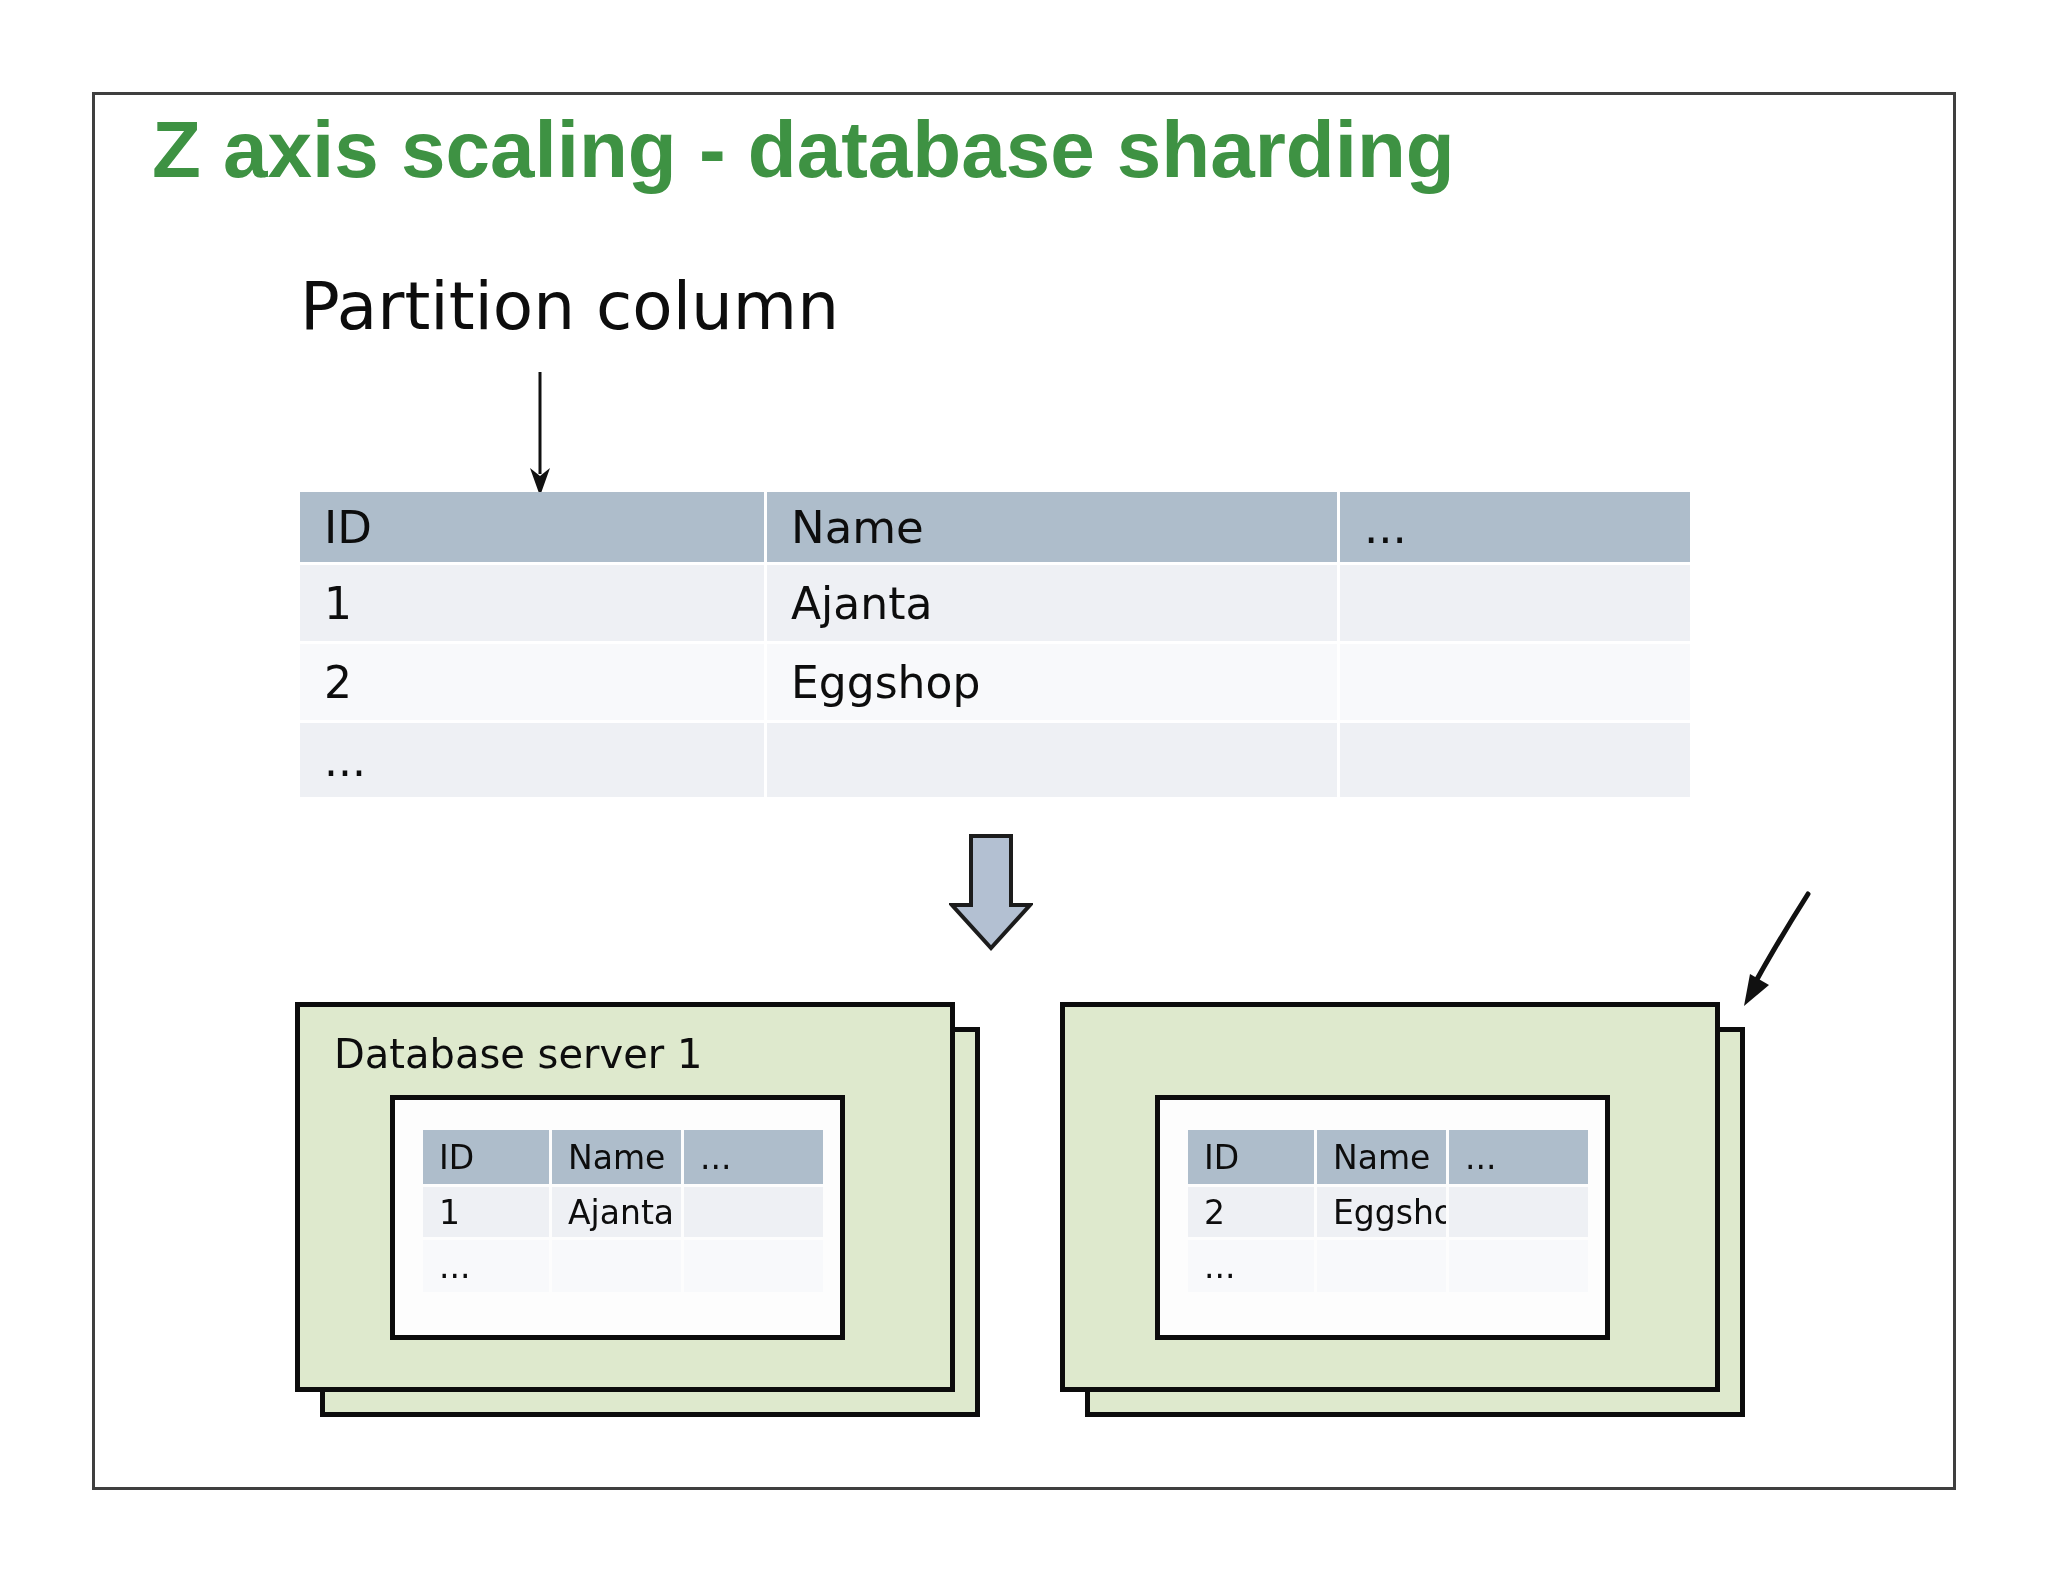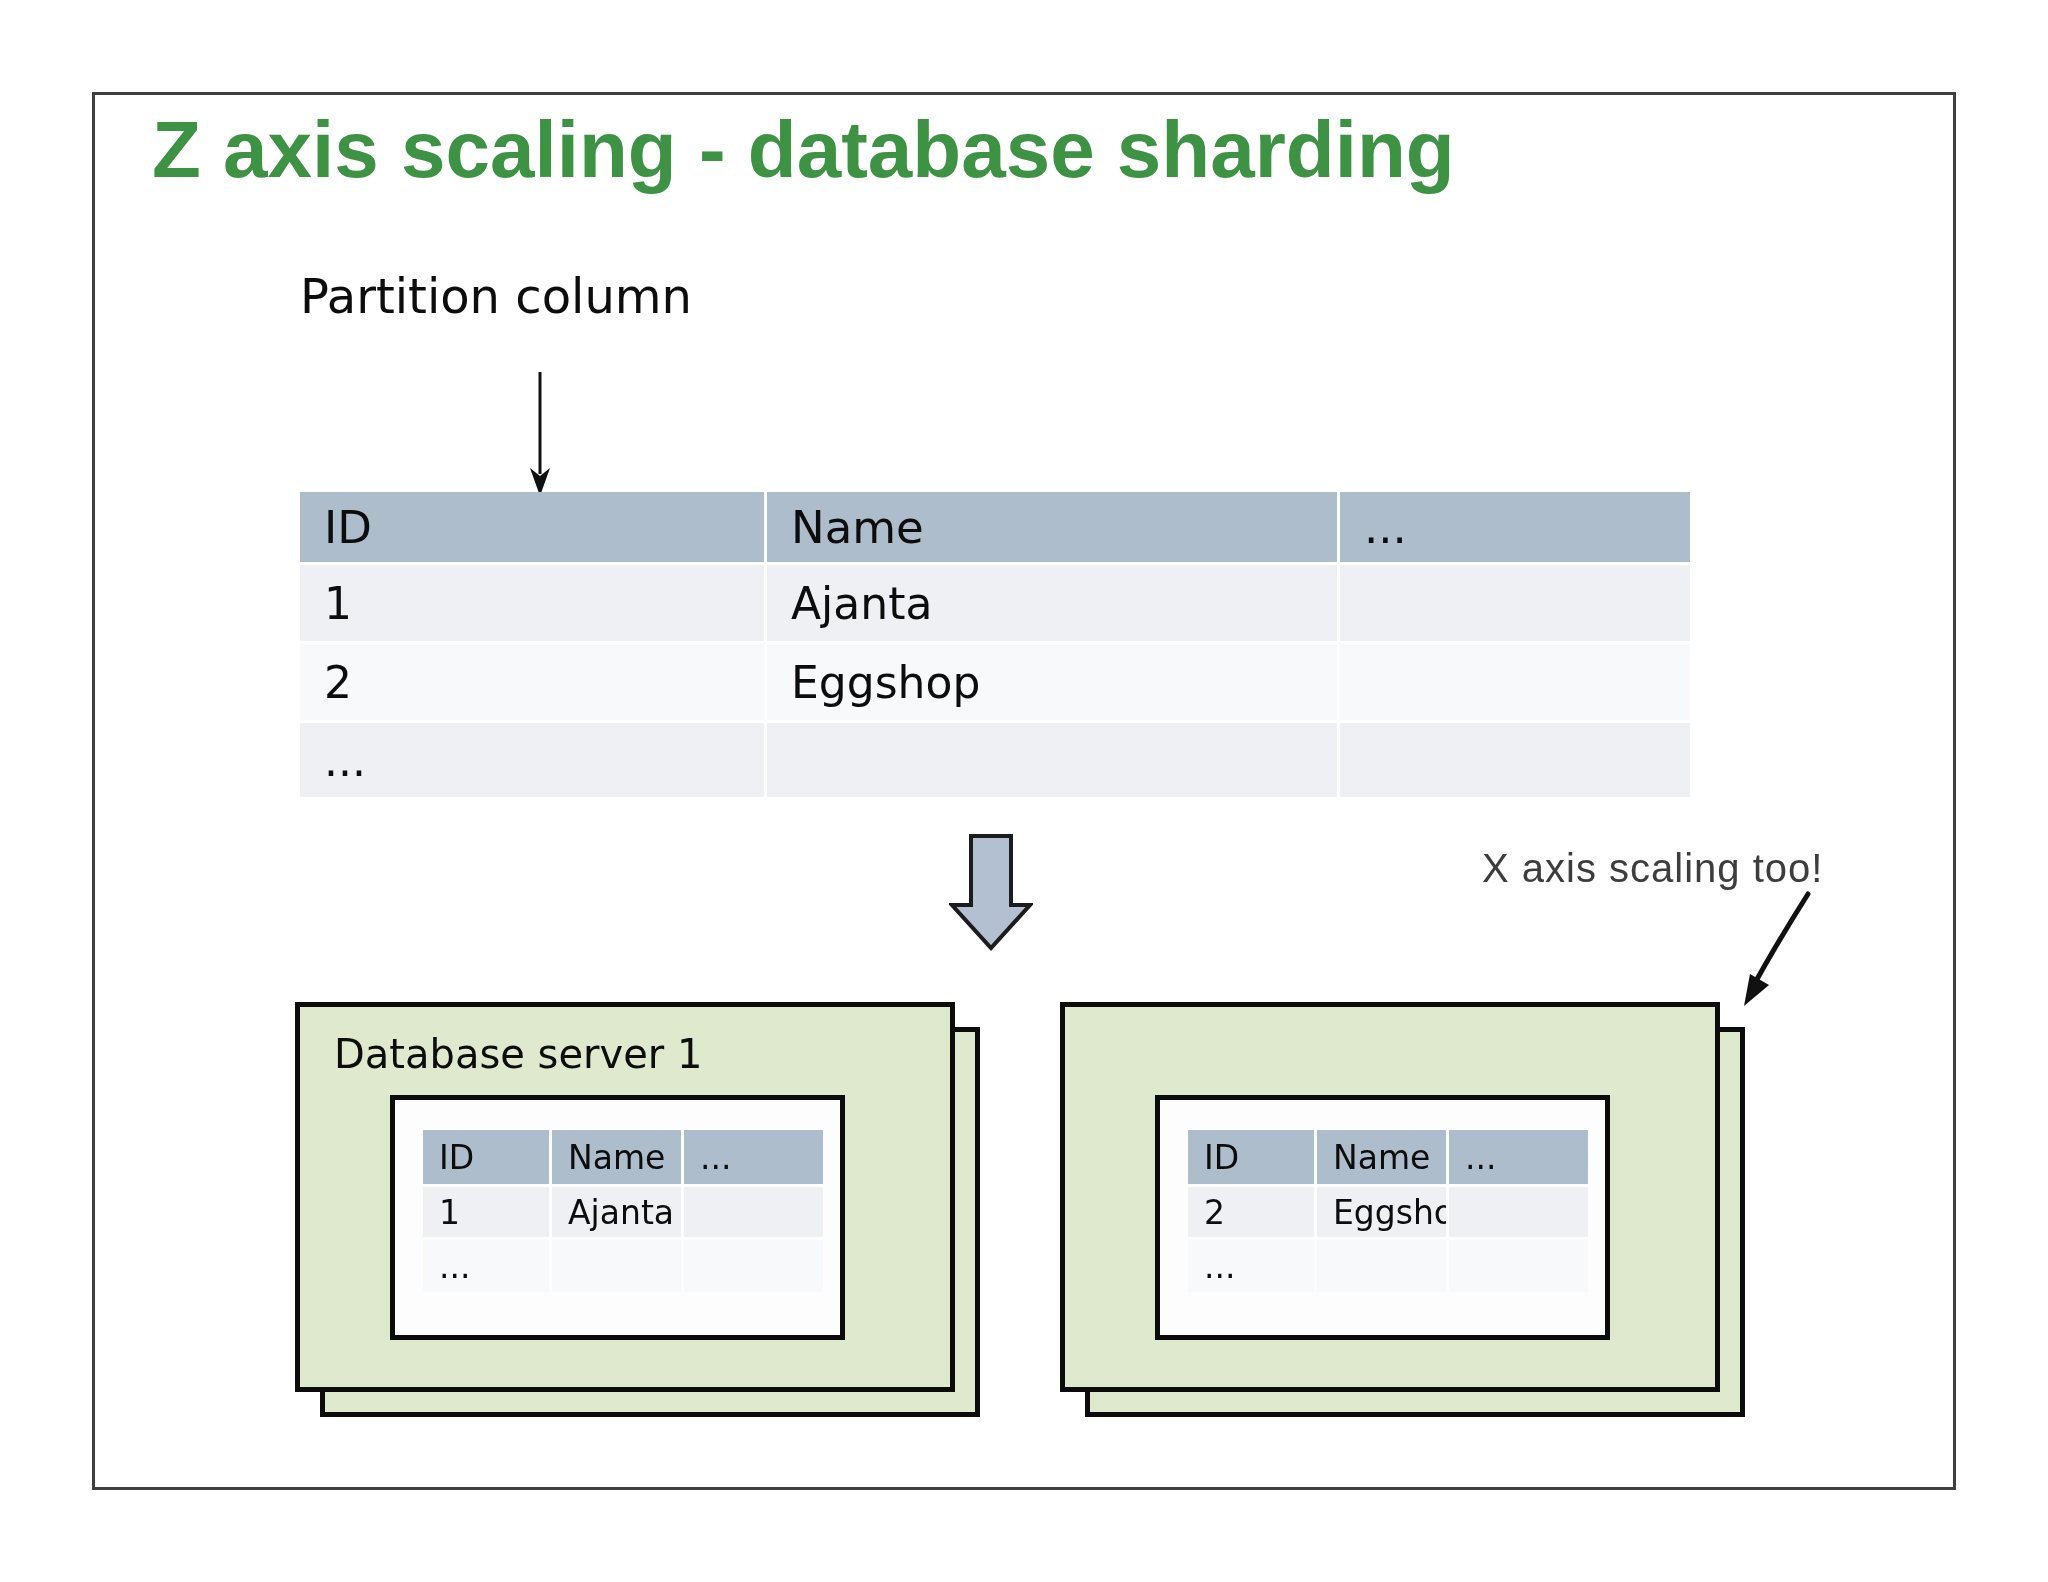--- a/index.html
+++ b/index.html
@@ -29,21 +29,21 @@
     font-family: "Liberation Sans", sans-serif;
     font-size: 80px;
     font-weight: bold;
     color: #3e9243;
     letter-spacing: 0px;
     white-space: nowrap;
   }
   .partition-label {
     position: absolute;
     left: 300px; top: 268px;
-    font-size: 48px;
+    font-size: 66px;
     white-space: nowrap;
   }
   .restaurant-caption {
     position: absolute;
     left: 1072px; top: 406px;
     font-size: 46px;
     white-space: nowrap;
   }
   .svg-abs { position: absolute; }
 
@@ -158,21 +158,20 @@
 
     <div class="cell r2">...</div>
     <div class="cell r2"></div>
     <div class="cell r2"></div>
   </div>
 
   <svg class="svg-abs" style="left:949px; top:833px;" width="84" height="118" viewBox="0 0 84 118">
     <polygon points="22,3 62,3 62,72 81,72 42,115 3,72 22,72" fill="#b3c0d2" stroke="#1c1c1c" stroke-width="4" stroke-linejoin="miter"></polygon>
   </svg>
 
-  <div class="annotation-text">X axis scaling too!</div>
   <svg class="svg-abs" style="left:1720px; top:888px;" width="110" height="135" viewBox="0 0 110 135">
     <path d="M 88 6 Q 55 58 30 104" fill="none" stroke="#111111" stroke-width="5" stroke-linecap="round"></path>
     <polygon points="24,118 49,97 30,86" fill="#111111"></polygon>
   </svg>
 
   <div class="server-shadow" style="left:320px; top:1027px;"></div>
   <div class="server-box" style="left:295px; top:1002px;">
     <div class="server-title">Database server 1</div>
     <div class="inner-box">
       <div class="mini-table">

